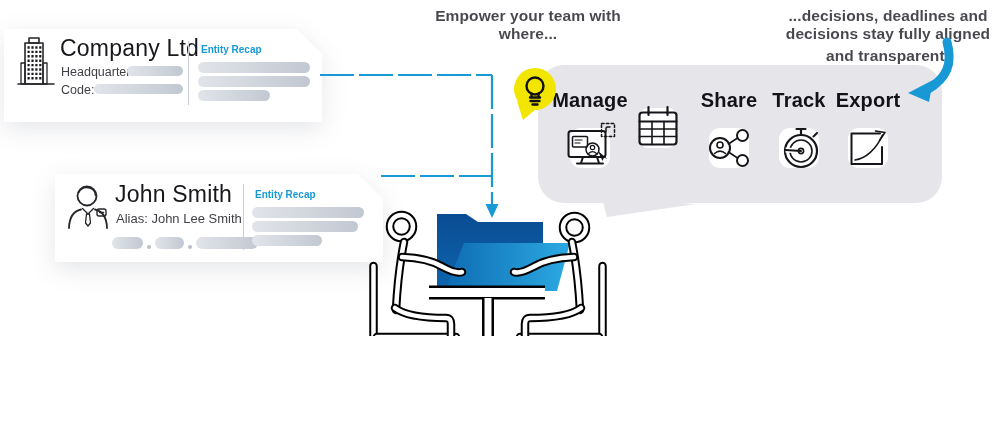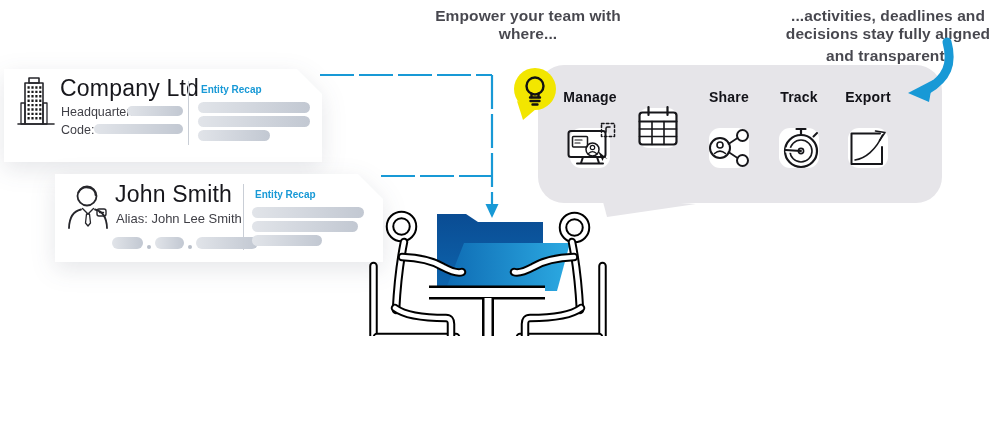--- a/index.html
+++ b/index.html
@@ -15,36 +15,36 @@
         color:var(--text-dark);opacity:.82;letter-spacing:.1px;}
   #note-left{left:403px;top:7px;width:250px;}
   #note-right{left:778px;top:7px;width:220px;}
   .note .gap{margin-top:5px;}
 
   
   .card-wrap{position:absolute;filter:drop-shadow(0 7px 12px rgba(40,50,70,.12));}
   .card{position:relative;background:#fff;
         clip-path:polygon(0 0, calc(100% - 25px) 0, 100% 25px, 100% 100%, 0 100%);}
   #company-card-wrap{left:4px;top:29px;}
-  #company-card{width:318px;height:93px;margin-top:40px;}
+  #company-card{width:318px;height:93px;}
   #person-card-wrap{left:55px;top:130px;}
   #person-card{width:328px;height:88px;margin-top:44px;}
   .card-title{position:absolute;font-size:23px;color:#17171C;letter-spacing:.2px;}
   .card-sub{position:absolute;font-size:12.5px;color:#3F3F46;}
   .vdivider{position:absolute;width:1px;background:#C9CED6;}
   .recap-title{position:absolute;font-size:10px;font-weight:700;color:var(--accent-blue);}
   .bar{position:absolute;height:11px;border-radius:6px;
        background:linear-gradient(90deg,var(--bar-from),var(--bar-to));}
   .dot{position:absolute;width:4px;height:4px;border-radius:50%;background:#B9BFC9;}
 
   
   #panel{position:absolute;left:538px;top:65px;width:404px;height:138px;
          background:var(--panel-gray);border-radius:26px;z-index:2;}
   .cell{position:absolute;top:24px;width:90px;text-align:center;}
-  .cell-label{font-size:14px;font-weight:600;color:#121218;letter-spacing:.2px;height:20px;}
+  .cell-label{font-size:20px;font-weight:600;color:#121218;letter-spacing:.2px;height:20px;}
   .tile{position:relative;width:40px;height:40px;border-radius:11px;background:#fff;
         margin:19px auto 0 auto;}
   .ticon{position:absolute;left:50%;top:50%;width:56px;height:56px;margin:-28px 0 0 -28px;overflow:visible;}
   #bulb{position:absolute;left:-30px;top:-2px;width:56px;height:62px;z-index:3;}
 
   
   .s2,.s22,.s16,.s15,.s12,.s13{fill:none;stroke:#16161A;stroke-linecap:round;stroke-linejoin:round;}
   .s2{stroke-width:2}.s22{stroke-width:2.2}.s16{stroke-width:1.6}
   .s15{stroke-width:1.5}.s12{stroke-width:1.2}
   .bs{stroke:#111;stroke-width:2.4;fill:none;stroke-linecap:round;}
@@ -69,21 +69,21 @@
 </head>
 <body>
 
 <div id="stage">
 
   <div id="note-left" class="note">
     <div>Empower your team with</div>
     <div>where...</div>
   </div>
   <div id="note-right" class="note">
-    <div>...activities, deadlines and</div>
+    <div>...decisions, deadlines and</div>
     <div>decisions stay fully aligned</div>
     <div class="gap">and transparent!</div>
   </div>
 
   <svg id="scene" width="1000" height="448" viewBox="0 0 1000 448">
     <defs>
       <linearGradient id="gradBack" x1="0" y1="0" x2="0" y2="1">
         <stop offset="0" stop-color="#0A4C93"></stop>
           <stop offset="1" stop-color="#0D66AF"></stop>
       </linearGradient>

